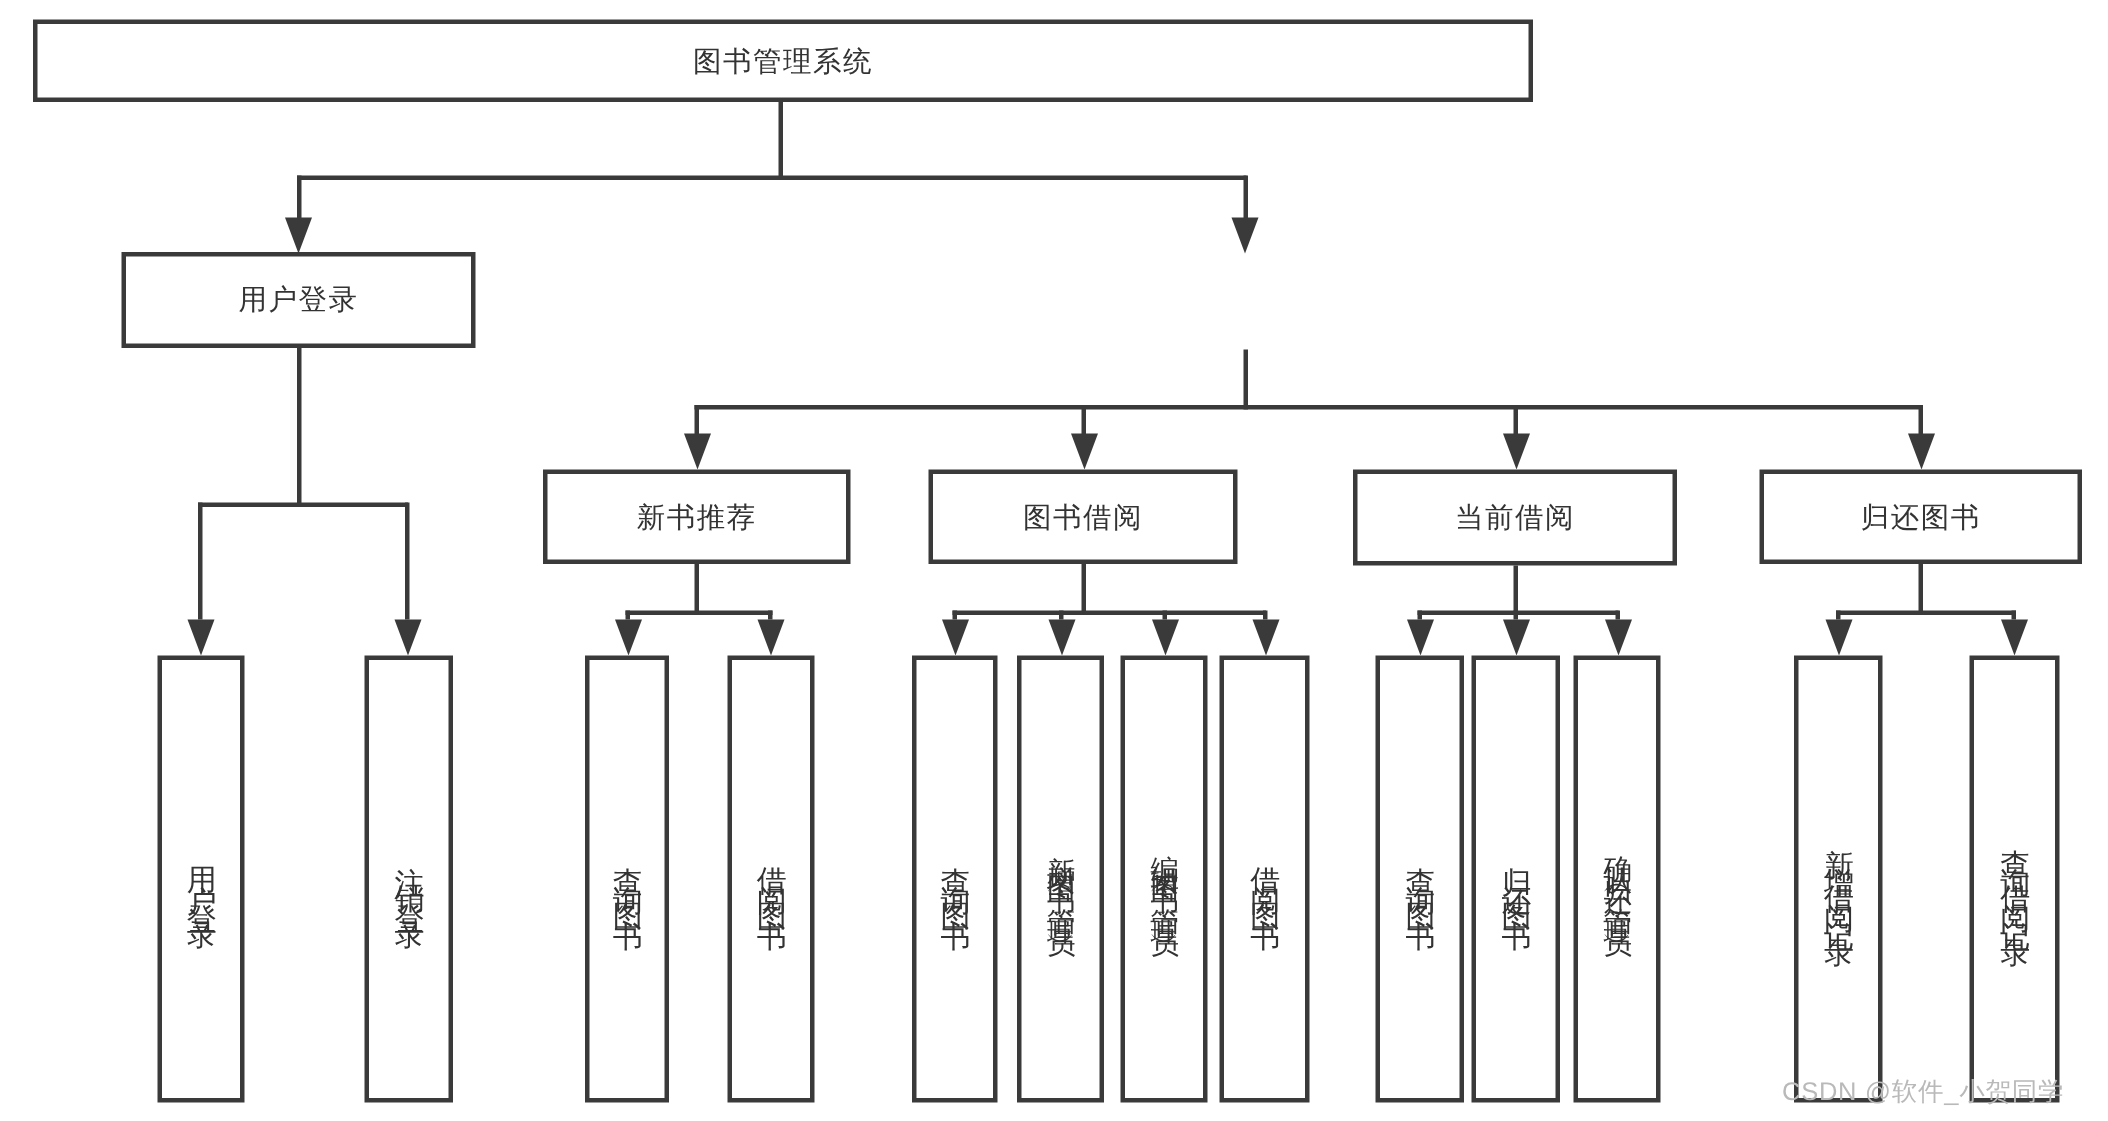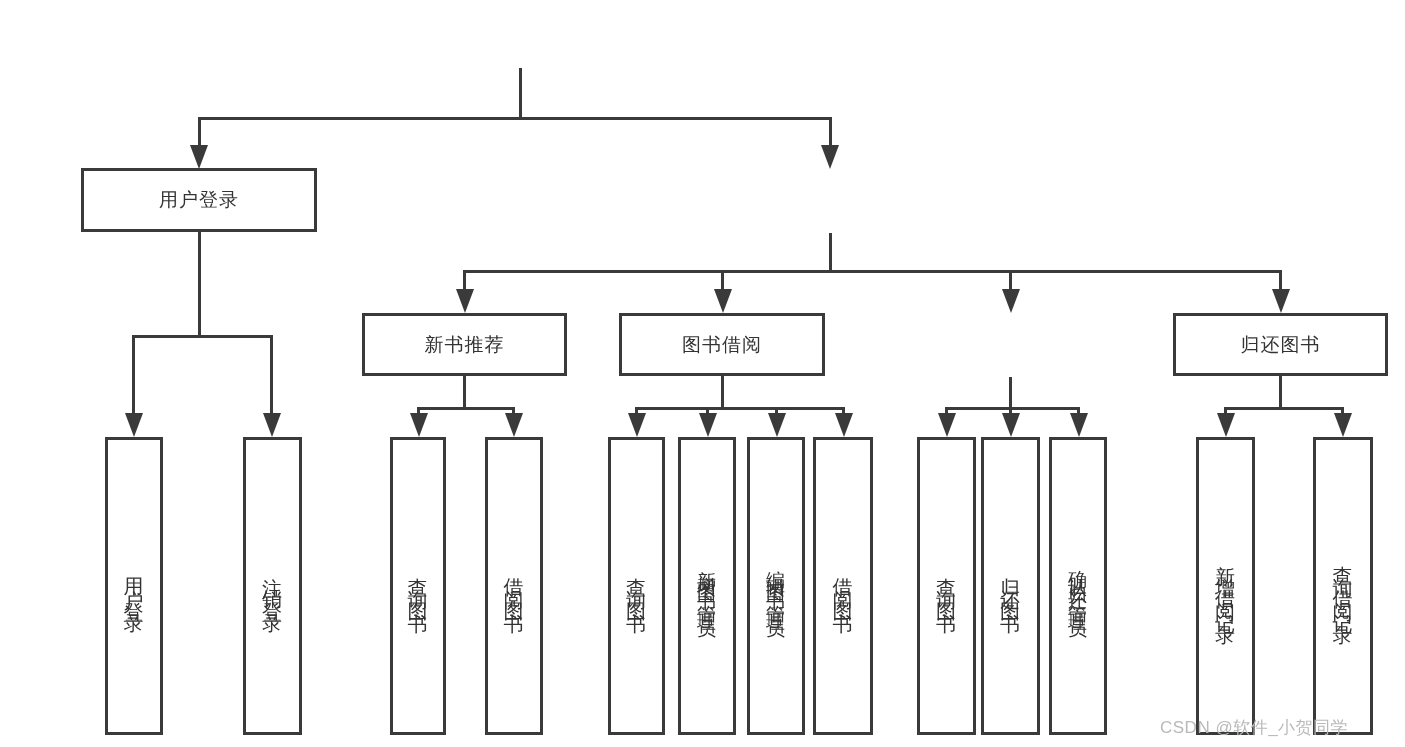--- a/index.html
+++ b/index.html
@@ -37,32 +37,33 @@
   .hline{ height:3px; }
   .arrow{
     position:absolute;
     width:0;height:0;
     border-left:9px solid transparent;
     border-right:9px solid transparent;
     border-top:24px solid #3a3a3a;
   }
   .watermark{
     position:absolute;
-    left:1160px; top:716px;
+    left:1188px; top:716px;
     font-size:17px;
     color:#b9b9b9;
     letter-spacing:0.5px;
     white-space:nowrap;
   }
 </style>
 </head>
 <body>
 
 <div id="stage">
 
+  <div class="box" style="left:22px;top:13px;width:1000px;height:55px">图书管理系统</div>
 
   <div class="vline" style="left:519px;top:68px;height:51px"></div>
   <div class="hline" style="left:198px;top:117px;width:633px"></div>
   <div class="vline" style="left:198px;top:117px;height:30px"></div>
   <div class="arrow" style="left:190px;top:145px"></div>
   <div class="vline" style="left:829px;top:117px;height:30px"></div>
   <div class="arrow" style="left:821px;top:145px"></div>
 
   <div class="box" style="left:81px;top:168px;width:236px;height:64px">用户登录</div>
 
@@ -79,20 +80,21 @@
   <div class="arrow" style="left:456px;top:289px"></div>
   <div class="vline" style="left:721px;top:270px;height:21px"></div>
   <div class="arrow" style="left:714px;top:289px"></div>
   <div class="vline" style="left:1009px;top:270px;height:21px"></div>
   <div class="arrow" style="left:1002px;top:289px"></div>
   <div class="vline" style="left:1279px;top:270px;height:21px"></div>
   <div class="arrow" style="left:1272px;top:289px"></div>
 
   <div class="box" style="left:362px;top:313px;width:205px;height:63px">新书推荐</div>
   <div class="box" style="left:619px;top:313px;width:206px;height:63px">图书借阅</div>
+  <div class="box" style="left:902px;top:313px;width:216px;height:64px">当前借阅</div>
   <div class="box" style="left:1173px;top:313px;width:215px;height:63px">归还图书</div>
 
   <div class="vline" style="left:463px;top:376px;height:34px"></div>
   <div class="hline" style="left:417px;top:407px;width:98px"></div>
   <div class="vline" style="left:417px;top:407px;height:6px"></div>
   <div class="arrow" style="left:410px;top:413px"></div>
   <div class="vline" style="left:512px;top:407px;height:6px"></div>
   <div class="arrow" style="left:505px;top:413px"></div>
 
   <div class="vline" style="left:721px;top:376px;height:34px"></div>

